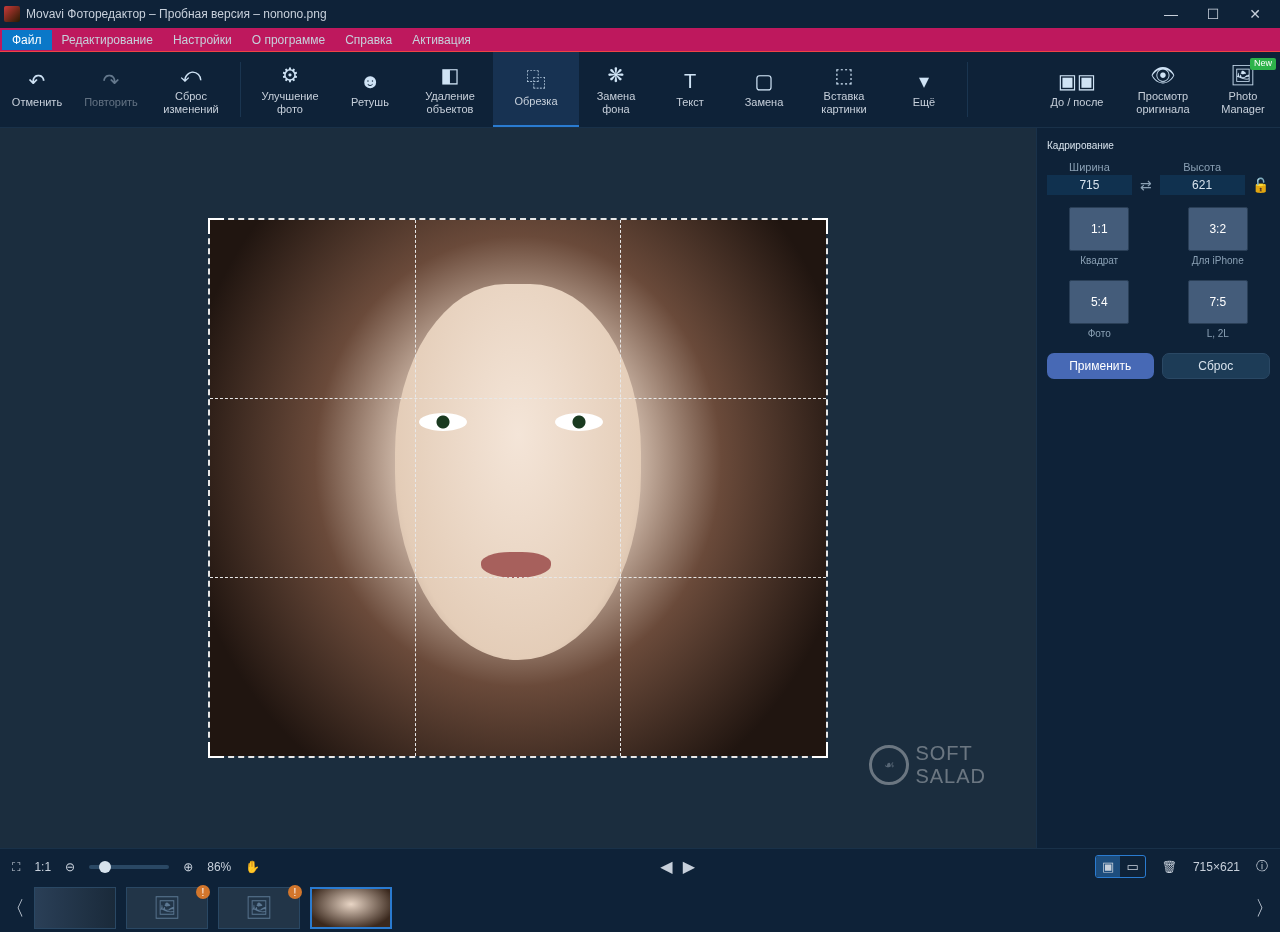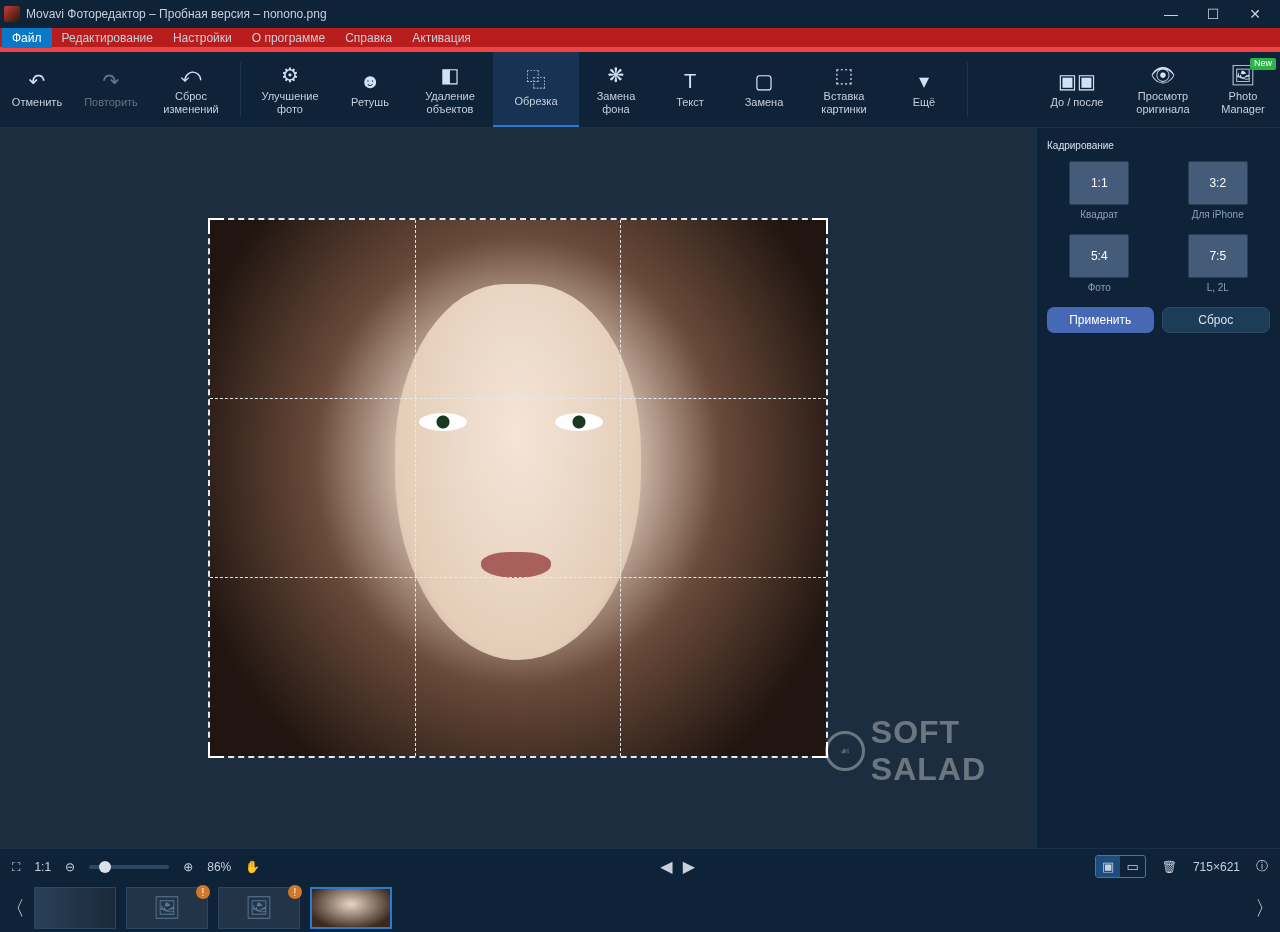--- a/index.html
+++ b/index.html
@@ -2,21 +2,21 @@
 <html><head>
 <meta charset="utf-8">
 <style>
 * { box-sizing: border-box; margin: 0; padding: 0; font-family: "Segoe UI", Tahoma, sans-serif; }
 body { width: 1280px; height: 932px; background: #0e2238; color: #c7d0db; overflow: hidden; font-size: 12px; }
 .titlebar { height: 28px; background: #0e2238; display: flex; align-items: center; padding: 0 4px; }
 .titlebar .logo { width: 16px; height: 16px; margin-right: 6px; background: linear-gradient(135deg,#c93a3a,#281a00); border-radius: 2px; }
 .titlebar .title { font-size: 12px; color: #c7d0db; flex: 1; }
 .win-btns { display: flex; gap: 0; }
 .win-btns div { width: 42px; height: 24px; display: flex; align-items: center; justify-content: center; color: #c7d0db; font-size: 14px; cursor: pointer; }
-.menubar { height: 24px; background: #b91c1c; display: flex; align-items: center; padding: 0 2px; border-bottom: 5px solid #ef4444; }
+.menubar { height: 24px; background: #be185d; display: flex; align-items: center; padding: 0 2px; border-bottom: 1px solid #ef4444; }
 .menubar .item { padding: 3px 10px; font-size: 12px; cursor: pointer; }
 .menubar .item.active { background: #0a78c8; color: #fff; }
 .toolbar { height: 76px; background: #0e2238; display: flex; border-bottom: 1px solid #193149; }
 .tool { width: 86px; display: flex; flex-direction: column; align-items: center; justify-content: center; gap: 4px; cursor: pointer; font-size: 11px; text-align: center; line-height: 1.1; padding: 4px 2px; position: relative; }
 .tool.w70 { width: 74px; }
 .tool.active { background: #173252; border-bottom: 2px solid #2a7bd0; }
 .tool .icon { width: 22px; height: 22px; display: flex; align-items: center; justify-content: center; font-size: 20px; color: #cfe3f5; }
 .tool.disabled { opacity: .45; }
 .toolbar-sep { width: 1px; background: #1a3550; margin: 10px 6px; }
 .badge-new { position: absolute; top: 6px; right: 4px; background: #2db34a; color: #fff; font-size: 9px; padding: 1px 4px; border-radius: 2px; }
@@ -65,21 +65,21 @@
 .fit-sel .on { background:#1d4d7d; }
 .filmstrip { height: 48px; background: #0e2238; display: flex; align-items: center; padding: 0 6px; gap: 10px; }
 .film-arrow { width: 18px; height: 40px; display:flex; align-items:center; justify-content:center; font-size:20px; cursor:pointer; }
 .thumb { width: 82px; height: 42px; background:#223548; border:1px solid #2a4864; position:relative; cursor:pointer; }
 .thumb.sel { border: 2px solid #2a7bd0; }
 .thumb .warn { position:absolute; top:-3px; right:-3px; width:14px; height:14px; background:#d2762c; border-radius:50%; color:#fff; font-size:10px; display:flex; align-items:center; justify-content:center; }
 .thumb .ph-ic { position:absolute; inset:0; display:flex; align-items:center; justify-content:center; font-size:22px; color:#5c7893; }
 .thumb-face { background: radial-gradient(ellipse at 50% 40%, #e8d5c5 0%, #3a281d 80%); }
 .watermark { position:absolute; right: 50px; bottom: 60px; opacity: .35; display:flex; align-items:center; gap:6px; pointer-events:none; }
 .watermark .wm-ic { width:40px; height:40px; border:3px solid #fff; border-radius:50%; display:flex; align-items:center; justify-content:center; }
-.watermark .wm-txt { font-size: 32px; color:#fff; font-weight:700; letter-spacing:1px; }
+.watermark .wm-txt { font-size: 20px; color:#fff; font-weight:400; letter-spacing:1px; }
 </style>
 </head>
 <body>
 
 <div class="titlebar">
   <div class="logo"></div>
   <div class="title">Movavi Фоторедактор – Пробная версия – nonono.png</div>
   <div class="win-btns">
     <div>—</div>
     <div>☐</div>
@@ -194,20 +194,32 @@
       <div class="wm-ic">☙</div>
       <div>
         <div class="wm-txt">SOFT</div>
         <div class="wm-txt">SALAD</div>
       </div>
     </div>
   </div>
 
   <div class="side-panel">
     <h3>Кадрирование</h3>
+    <div class="dim-row">
+      <div class="dim-col">
+        <label>Ширина</label>
+        <input class="dim-input" value="715" style="">
+      </div>
+      <span class="swap-ic">⇄</span>
+      <div class="dim-col">
+        <label>Высота</label>
+        <input class="dim-input" value="621" style="">
+      </div>
+      <span class="lock-ic">🔓</span>
+    </div>
     <div class="ratio-grid">
       <div class="ratio-item">
           <div class="ratio-btn">1:1</div>
           <div class="ratio-label">Квадрат</div>
         </div>
       <div class="ratio-item">
           <div class="ratio-btn">3:2</div>
           <div class="ratio-label">Для iPhone</div>
         </div>
       <div class="ratio-item">

